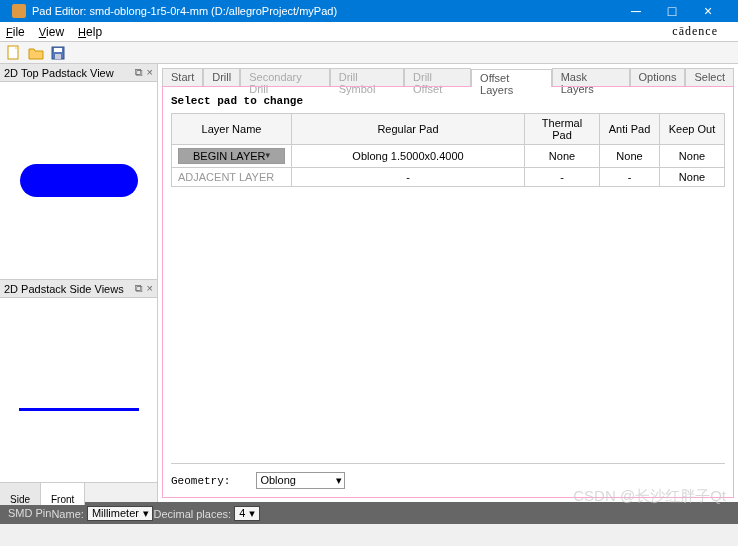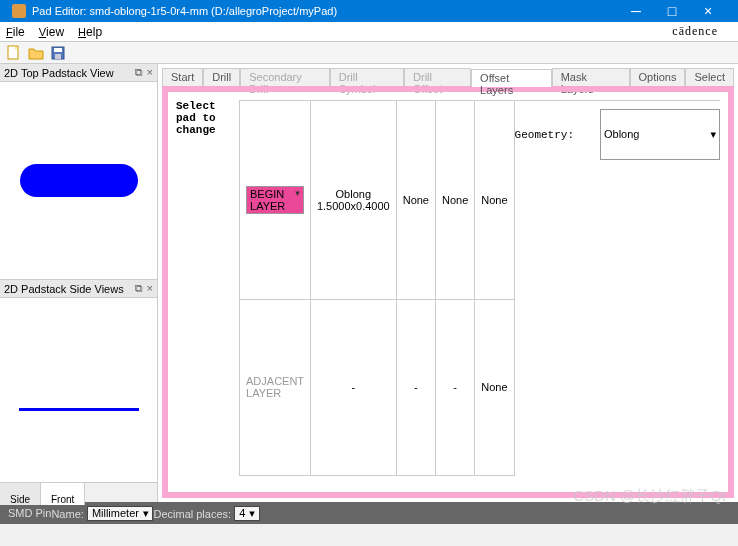--- a/index.html
+++ b/index.html
@@ -25,35 +25,35 @@
 .sideview { flex: 1; background: #fff; display: flex; align-items: center; justify-content: center; position: relative; }
 .blueline { width: 120px; height: 3px; background: #0000ff; position: absolute; top: 110px; }
 .sidetabs { height: 20px; background: #f0f0f0; display: flex; border-top: 1px solid #ccc; }
 .sidetab { padding: 11px 10px; font-size: 10px; background: #fff; border-right: 1px solid #ccc; }
 .sidetab.inactive { background: #e8e8e8; }
 .right { flex: 1; display: flex; flex-direction: column; background: #fff; padding: 4px; }
 .tabs { display: flex; height: 18px; font-family: "Courier New", monospace; font-size: 10px; gap: 0; }
 .tab { padding: 2px 8px; background: #f0f0f0; border: 1px solid #ccc; border-bottom: none; color: #555; }
 .tab.disabled { color: #aaa; }
 .tab.active { background: #fff; position: relative; top: 1px; }
-.content { flex: 1; border: 6px solid #f9a8d4; padding: 8px; display: flex; }
+.content { flex: 1; border: 1px solid #f9a8d4; padding: 8px; display: flex; flex-direction: column; }
 .sel-label { font-family: "Courier New", monospace; font-weight: bold; font-size: 11px; margin-bottom: 6px; }
 table { border-collapse: collapse; width: 100%; margin-bottom: 8px; }
 th, td { border: 1px solid #ccc; padding: 3px 6px; font-size: 11px; text-align: center; }
 th { background: #f5f5f5; font-weight: normal; }
 td.lname { text-align: left; }
-.dropdown { display: flex; justify-content: space-between; border: 1px solid #999; background: #ec4899; padding: 1px 3px; width: 100%; }
+.dropdown { display: flex; justify-content: center; border: 1px solid #999; background: #a3a3a3; padding: 1px 3px; width: 100%; }
 .dropdown .arrow { color: #333; font-size: 9px; }
 .adj { color: #999; }
 .spacer { flex: 1; }
 .bottom-form { border-top: 1px solid #ccc; padding-top: 8px; }
 .nsp { font-family: "Courier New", monospace; font-weight: bold; font-size: 11px; margin-bottom: 4px; }
 .geom-row { display: flex; align-items: center; gap: 26px; }
 .geom-row label { font-family: "Courier New", monospace; font-size: 11px; }
-.geom-row .sel { border: 1px solid #999; background: #fff; padding: 18px 3px; width: 120px; display: flex; justify-content: space-between; }
+.geom-row .sel { border: 1px solid #999; background: #fff; padding: 1px 3px; width: 89px; display: flex; justify-content: space-between; }
 .status { background: #666; color: #ddd; height: 22px; display: flex; align-items: center; padding: 0 8px; gap: 0; font-size: 10px; }
 .status .sel2 { background: #f5f5f5; color: #000; border: 1px solid #444; padding: 0 4px; display: inline-flex; align-items: center; gap: 4px; }
 .watermark { position: absolute; bottom: 40px; right: 12px; color: rgba(200,200,200,0.7); font-size: 15px; pointer-events: none; }
 </style>
 </head>
 <body>
 
 <div class="titlebar">
   <div class="icon"></div>
   <div class="title">Pad Editor: smd-oblong-1r5-0r4-mm  (D:/allegroProject/myPad)</div>
@@ -123,20 +123,27 @@
       <div class="tab disabled">Drill Offset</div>
       <div class="tab active">Offset Layers</div>
       <div class="tab">Mask Layers</div>
       <div class="tab">Options</div>
       <div class="tab">Select</div>
     </div>
     <div class="content">
       <div class="sel-label">Select pad to change</div>
       <table>
         <tbody>
+            <tr>
+          <th style="width:120px">Layer Name</th>
+          <th>Regular Pad</th>
+          <th style="width:75px">Thermal Pad</th>
+          <th style="width:60px">Anti Pad</th>
+          <th style="width:65px">Keep Out</th>
+        </tr>
         <tr>
           <td class="lname">
                 <div class="dropdown">
                   <span>BEGIN LAYER</span>
                   <span class="arrow">▾</span>
                 </div>
               </td>
           <td>Oblong 1.5000x0.4000</td>
           <td>None</td>
           <td>None</td>

